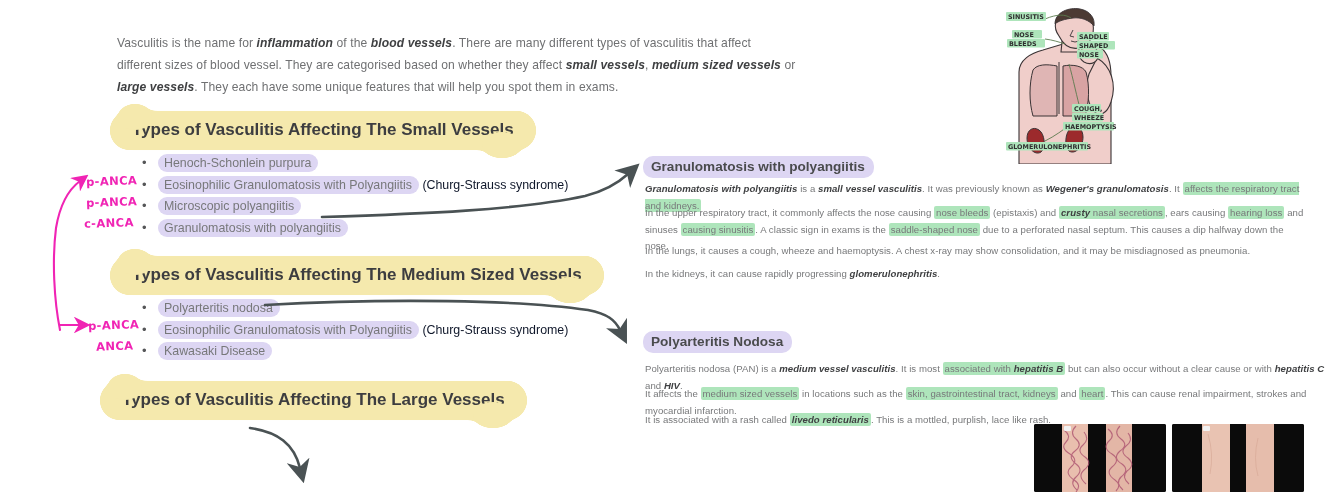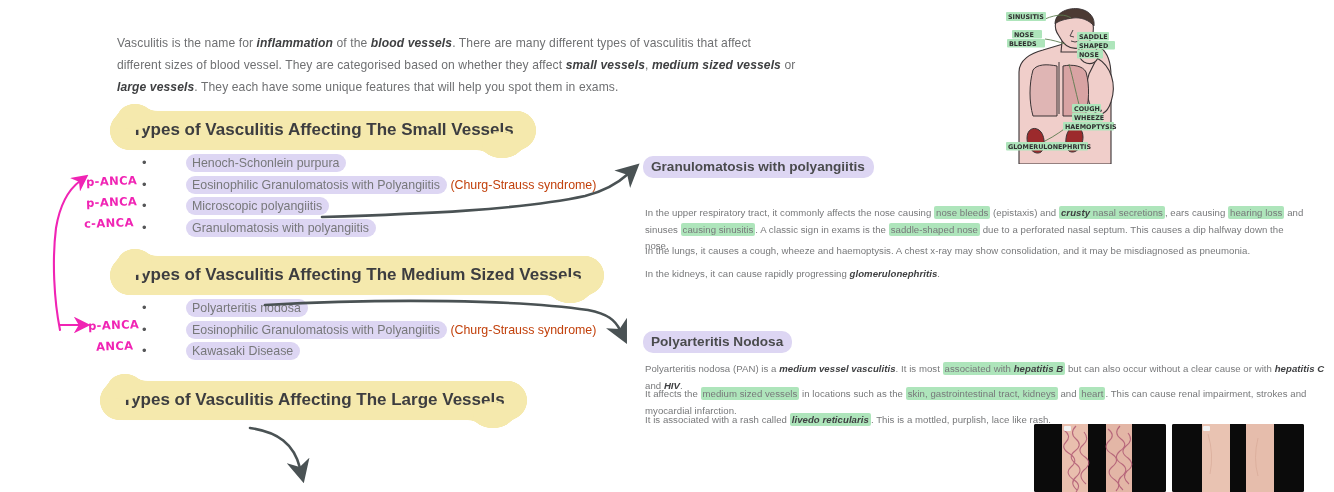--- a/index.html
+++ b/index.html
@@ -38,23 +38,23 @@
   ul.vlist {
     position: absolute; margin: 0; padding: 0 0 0 18px;
     list-style: none; font-size: 12.4px; color: #77787a; line-height: 21.5px;
   }
   ul.vlist li { position: relative; padding: 0; white-space: nowrap; }
   ul.vlist li::before {
     content: "•"; position: absolute; left: -16px; top: -1px;
     color: #555658; font-size: 13px;
   }
   .hl-p {
-    background: #ddd6f3; border-radius: 9px; padding: 2px 7px 2px 6px; margin-left: 28px;
-  }
-  .tail { color: #c2410c; }
+    background: #ddd6f3; border-radius: 9px; padding: 2px 7px 2px 6px;
+  }
+  .tail { color: #0f172a; }
 
   
   .anca {
     position: absolute; color: #f024b4; font-size: 11.5px; font-weight: bold;
     font-family: "DejaVu Sans", sans-serif; letter-spacing: .4px;
     transform: rotate(-2deg); white-space: nowrap;
   }
 
   
   .sec-title {
@@ -115,20 +115,21 @@
   </ul>
 
   <div class="anca" style="left:88px; top:318px;">p-ANCA</div>
   <div class="anca" style="left:96px; top:339px;">ANCA</div>
 
   <div class="banner" style="left:100px; top:381px;">Types of Vasculitis Affecting The Large Vessels</div>
 
 
   <div class="sec-title" style="left:643px; top:156px;">Granulomatosis with polyangiitis</div>
 
+  <div class="para" style="left:645px; top:181px; width:660px;"><b>Granulomatosis with polyangiitis</b><span> is a </span><b>small vessel vasculitis</b><span>. It was previously known as </span><b>Wegener's granulomatosis</b><span>. It </span><span class="hl-g">affects the respiratory tract and kidneys.</span></div>
 
   <div class="para" style="left:645px; top:205px; width:660px;"><span>In the upper respiratory tract, it commonly affects the nose causing </span><span class="hl-g">nose bleeds</span><span> (epistaxis) and </span><span class="hl-g"><b>crusty</b><span> nasal secretions</span></span><span>, ears causing </span><span class="hl-g">hearing loss</span><span> and sinuses </span><span class="hl-g">causing sinusitis</span><span>. A classic sign in exams is the </span><span class="hl-g">saddle-shaped nose</span><span> due to a perforated nasal septum. This causes a dip halfway down the nose.</span></div>
 
   <div class="para" style="left:645px; top:243px; width:680px;">In the lungs, it causes a cough, wheeze and haemoptysis. A chest x-ray may show consolidation, and it may be misdiagnosed as pneumonia.</div>
 
   <div class="para" style="left:645px; top:266px; width:680px;"><span>In the kidneys, it can cause rapidly progressing </span><b>glomerulonephritis</b><span>.</span></div>
 
   <div class="sec-title" style="left:643px; top:331px;">Polyarteritis Nodosa</div>
 
   <div class="para" style="left:645px; top:386px; width:680px;"><span>It affects the </span><span class="hl-g">medium sized vessels</span><span> in locations such as the </span><span class="hl-g">skin, gastrointestinal tract, kidneys</span><span> and </span><span class="hl-g">heart</span><span>. This can cause renal impairment, strokes and myocardial infarction.</span></div>

